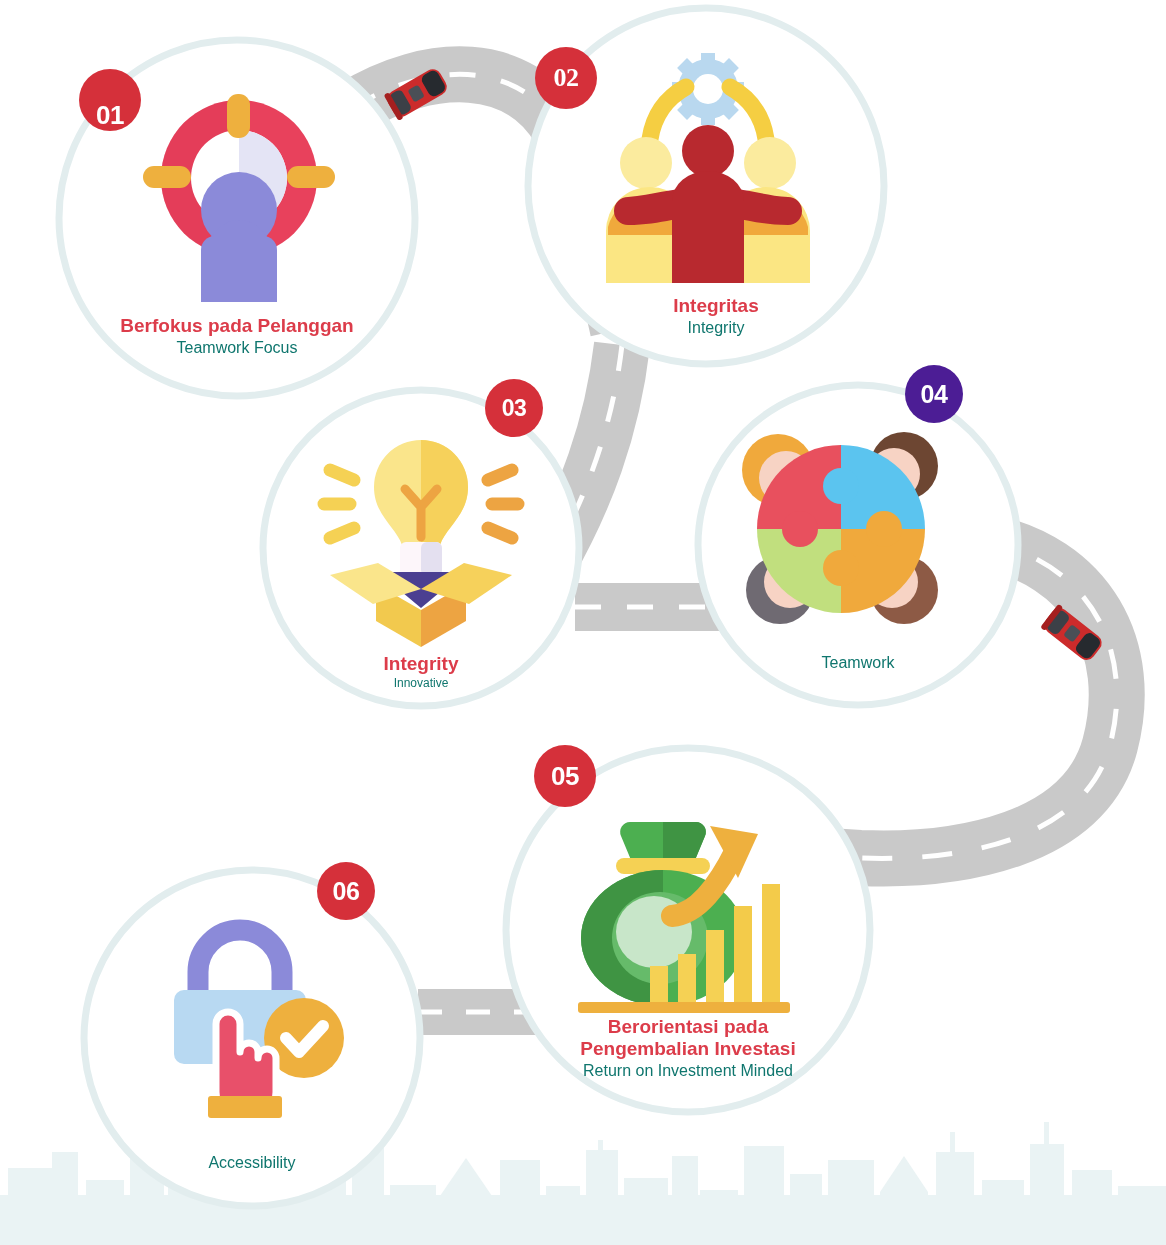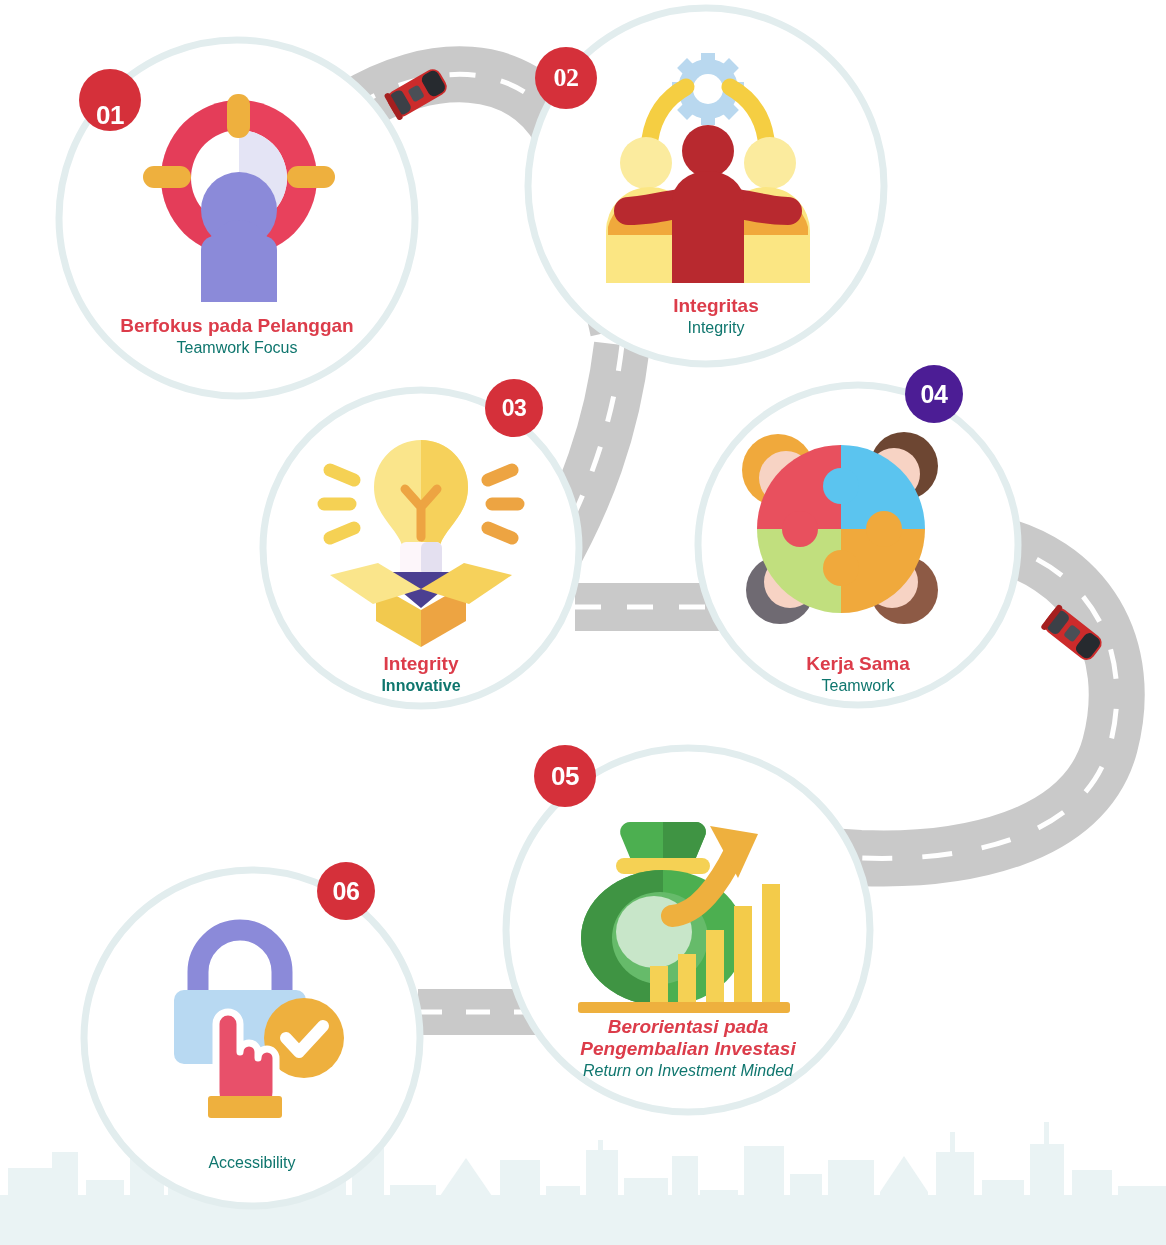--- a/index.html
+++ b/index.html
@@ -284,29 +284,28 @@
     <div class="cap-sub" style="font-size:16px;">Teamwork Focus</div>
   </div>
 
   <div class="caption" style="left:546px;top:296px;width:340px;text-align:center;">
     <div class="cap-title" style="font-size:19px;">Integritas</div>
     <div class="cap-sub" style="font-size:16px;">Integrity</div>
   </div>
 
   <div class="caption" style="left:271px;top:654px;width:300px;">
     <div class="cap-title" style="font-size:19px;">Integrity</div>
-    <div class="cap-sub" style="font-size:16px;font-weight:bold;">Innovative</div>
+    <div class="cap-sub" style="font-size:12px;">Innovative</div>
   </div>
 
   <div class="caption" style="left:708px;top:654px;width:300px;">
-    <div class="cap-title" style="font-size:19px;">Kerja Sama</div>
     <div class="cap-sub" style="font-size:16px;">Teamwork</div>
   </div>
 
-  <div class="caption" style="left:518px;top:1016px;width:340px;font-style:italic;">
+  <div class="caption" style="left:518px;top:1016px;width:340px;">
     <div class="cap-title" style="font-size:19px;line-height:1.15;">Berorientasi pada
 Pengembalian Investasi</div>
     <div class="cap-sub" style="font-size:16px;">Return on Investment Minded</div>
   </div>
 
   <div class="caption" style="left:102px;top:1154px;width:300px;">
     <div class="cap-sub" style="font-size:16px;">Accessibility</div>
   </div>
 
   <svg class="layer" viewBox="0 0 1166 1245" style="z-index:-1;">

